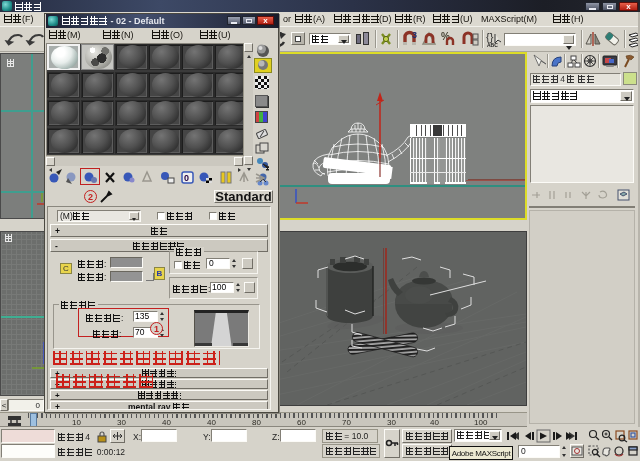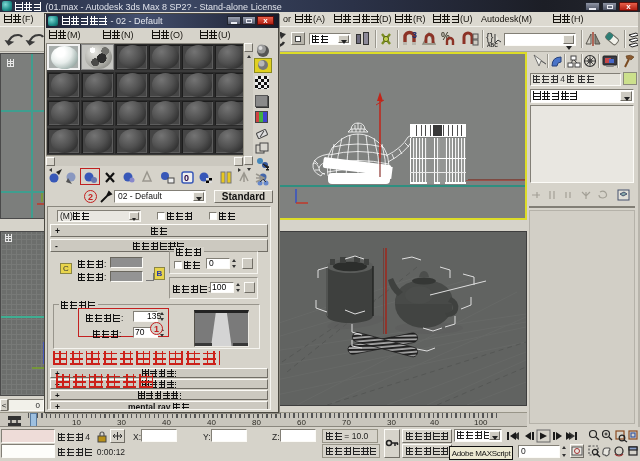--- a/index.html
+++ b/index.html
@@ -18,39 +18,39 @@
 .su{top:1px;border-bottom:3.5px solid #333}
 .sd{bottom:1px;border-top:3.5px solid #333}
 .sep{width:1px;background:#9a978e;box-shadow:1px 0 0 #f2f1ec}
 .slot{position:absolute;width:33px;height:26px;background:#454545;border:1px solid #2a2a2a;box-shadow:inset 1px 1px 0 #1d1d1d,inset -1px -1px 0 #5d5d5d}
 .slot:after{content:"";position:absolute;left:3px;top:0px;width:27px;height:24px;border-radius:50%;background:radial-gradient(circle at 35% 28%,#747474,#505050 48%,#282828 88%)}
 </style></head>
 <body>
 
 <div class="ab" style="left:0;top:0;width:640px;height:12px;background:linear-gradient(90deg,#272e43 0%,#3d4966 25%,#2b3248 55%,#1c1e26 85%,#23252c 100%)">
   <div class="ab" style="left:2px;top:1px;width:10px;height:10px;background:radial-gradient(circle at 35% 35%,#7fd8d4,#1e8d8a 60%,#0c5351);border-radius:2px"></div>
-  <div class="ab" style="left:15px;top:2px;font-size:9px;color:#fff;font-weight:bold;white-space:nowrap"><i class="zh" style="width:28px"></i>&nbsp;<span style="font-weight:normal;color:#dfe2ea">(01.max - Autodesk 3ds Max 8 SP2? - Stand-alone License</span></div>
+  <div class="ab" style="left:15px;top:2px;font-size:9px;color:#fff;font-weight:bold;white-space:nowrap"><i class="zh" style="width:28px"></i>&nbsp;</div>
   <div class="ab" style="left:585px;top:2px;width:15px;height:9px;background:linear-gradient(#8f95a5,#4c5264);border:1px solid #20242e;border-radius:1px">
       <div class="ab" style="left:3px;top:5px;width:7px;height:2px;background:#e8eaf2"></div>
     </div>
   <div class="ab" style="left:602px;top:2px;width:15px;height:9px;background:linear-gradient(#8f95a5,#4c5264);border:1px solid #20242e;border-radius:1px">
       <div class="ab" style="left:4px;top:2px;width:6px;height:4px;border:1px solid #e8eaf2"></div>
     </div>
   <div class="ab" style="left:619px;top:2px;width:19px;height:9px;background:linear-gradient(#e8604a,#b01e12);border:1px solid #5e0d08;border-radius:1px;color:#fff;font-size:8px;font-weight:bold;text-align:center;line-height:8px">x</div>
 </div>
 
 <div class="ab" style="left:0;top:12px;width:640px;height:14px;background:#dcd9d0;font-size:9px;color:#15120d;line-height:14px;white-space:nowrap">
   <span style="margin-left:4px"><i class="zh" style="width:18px"></i>(F)</span>
   <span style="margin-left:8px"><i class="zh" style="width:9px"></i></span>
   <span class="ab" style="left:283px">or</span>
   <span class="ab" style="left:295px"><i class="zh" style="width:18px"></i>(A)</span>
   <span class="ab" style="left:334px"><i class="zh" style="width:45px"></i>(D)</span>
   <span class="ab" style="left:395px"><i class="zh" style="width:18px"></i>(R)</span>
   <span class="ab" style="left:433px"><i class="zh" style="width:27px"></i>(U)</span>
-  <span class="ab" style="left:481px">Autodesk(M)</span>
+  <span class="ab" style="left:481px">MAXScript(M)</span>
   <span class="ab" style="left:553px"><i class="zh" style="width:18px"></i>(H)</span>
 </div>
 
 <div class="ab" style="left:0;top:26px;width:640px;height:26px;background:#d6d3ca;border-top:1px solid #f2f1ec;border-bottom:1px solid #a9a69d">
 
   <svg class="ab" style="left:4px;top:3px" width="40" height="19" viewBox="0 0 40 19">
     <path d="M4 14 Q6 5 14 5 Q17 5 18 7" fill="none" stroke="#3a3a3a" stroke-width="2.2"></path>
       <path d="M3 8 L3 15 L10 15 Z" fill="#3a3a3a" transform="rotate(-35 5 13)"></path>
     <path d="M25 14 Q27 5 35 5 Q38 5 39 7" fill="none" stroke="#3a3a3a" stroke-width="2.2"></path>
       <path d="M24 8 L24 15 L31 15 Z" fill="#3a3a3a" transform="rotate(-35 26 13)"></path>
@@ -465,21 +465,21 @@
       <rect x="41" y="2" width="8" height="8"></rect>
         <rect x="41" y="2" width="8" height="3" fill="#8aa0c8"></rect>
     </g>
   </svg>
 </div>
 
 <div class="ab" style="left:44px;top:13px;width:235px;height:400px;background:#d6d3ca;border:1px solid #4a4840;box-shadow:1px 1px 0 #8a877e;z-index:50">
 
   <div class="ab" style="left:1px;top:0;width:233px;height:14px;background:linear-gradient(90deg,#1c2133 0%,#434f6e 40%,#2c3349 75%,#181b28 100%)">
     <div class="ab" style="left:2px;top:2px;width:10px;height:10px;background:radial-gradient(circle at 35% 35%,#7fd8d4,#1e8d8a 60%,#0c5351);border-radius:2px"></div>
-    <div class="ab" style="left:16px;top:2px;font-size:9px;color:#fff;font-weight:normal;white-space:nowrap"><i class="zh" style="width:46px"></i> <span style="color:#e4e7ee">- 02 - Default</span></div>
+    <div class="ab" style="left:16px;top:2px;font-size:9px;color:#fff;font-weight:bold;white-space:nowrap"><i class="zh" style="width:46px"></i> <span style="color:#e4e7ee">- 02 - Default</span></div>
     <div class="ab" style="left:181px;top:2px;width:14px;height:9px;background:linear-gradient(#9aa0b0,#555b6d);border:1px solid #20242e">
         <div class="ab" style="left:3px;top:5px;width:6px;height:2px;background:#e8eaf2"></div>
       </div>
     <div class="ab" style="left:196px;top:2px;width:14px;height:9px;background:linear-gradient(#9aa0b0,#555b6d);border:1px solid #20242e">
         <div class="ab" style="left:3px;top:2px;width:6px;height:4px;border:1px solid #e8eaf2"></div>
       </div>
     <div class="ab" style="left:211px;top:2px;width:17px;height:9px;background:linear-gradient(#e8604a,#b01e12);border:1px solid #5e0d08;color:#fff;font-size:8px;font-weight:bold;text-align:center;line-height:8px">x</div>
   </div>
 
   <div class="ab" style="left:1px;top:14px;width:233px;height:14px;font-size:9px;color:#15120d;line-height:14px">
@@ -593,24 +593,21 @@
       </g>
     </svg>
     <div class="ab" style="left:34px;top:0;width:20px;height:17px;border:1px solid #c02020"></div>
   </div>
 
   <div class="ab" style="left:1px;top:174px;width:233px;height:17px">
     <div class="ab" style="left:38px;top:2px;width:13px;height:13px;border:1.5px solid #c42020;border-radius:50%;color:#c42020;font-size:9px;font-weight:bold;text-align:center;line-height:12px">2</div>
     <svg class="ab" style="left:53px;top:2px" width="14" height="14" viewBox="0 0 14 14">
         <path d="M2 12 L8 6 M8 6 L10 2 L12 4 L8 6" stroke="#111" stroke-width="1.8" fill="#111"></path>
       </svg>
-    <div class="ab sunk" style="left:68px;top:2px;width:92px;height:13px;font-size:8.5px;line-height:11px;color:#111"><span style="margin-left:3px">02 - Default</span>
-      <div class="ab rais" style="right:1px;top:1px;width:11px;height:9px;background:#cdcac1"><span class="tri" style="border-left:3px solid transparent;border-right:3px solid transparent;border-top:4px solid #222;margin:2px 0 0 2px"></span></div>
-    </div>
-    <div class="ab rais" style="left:168px;top:2px;width:59px;height:13px;font-size:10px;text-align:center;line-height:11px;color:#111;font-weight:bold">Standard</div>
+    <div class="ab rais" style="left:168px;top:2px;width:59px;height:13px;font-size:13px;text-align:center;line-height:11px;color:#111;font-weight:bold">Standard</div>
   </div>
 
   <div class="ab" style="left:2px;top:192px;width:224px;height:204px;border:1px solid;border-color:#8a877e #f5f4ef #f5f4ef #8a877e;background:#d6d3ca;overflow:hidden">
 
     <div class="ab sunk" style="left:9px;top:3px;width:84px;height:12px;background:#e9e7e1;font-size:8.5px;line-height:10px;color:#111"><span style="margin-left:2px">(M)</span><i class="zh" style="width:17px"></i>
       <div class="ab rais" style="right:1px;top:1px;width:10px;height:8px;background:#cdcac1"><span class="tri" style="border-left:2.5px solid transparent;border-right:2.5px solid transparent;border-top:3.5px solid #222;margin:2px 0 0 2px"></span></div>
     </div>
     <div class="ab" style="left:109px;top:4px;font-size:8.5px;color:#111;white-space:nowrap"><span class="sunk" style="display:inline-block;width:8px;height:8px;vertical-align:-1px"></span> <i class="zh" style="width:26px"></i></div>
     <div class="ab" style="left:161px;top:4px;font-size:8.5px;color:#111;white-space:nowrap"><span class="sunk" style="display:inline-block;width:8px;height:8px;vertical-align:-1px"></span> <i class="zh" style="width:17px"></i></div>
 
@@ -644,21 +641,21 @@
           <span class="su"></span>
           <span class="sd"></span>
         </div>
       <div class="ab rais" style="left:74px;top:4px;width:11px;height:11px;background:#ccc9c0"></div>
     </div>
 
     <div class="ab" style="left:5px;top:97px;width:207px;height:45px;border:1px solid;border-color:#98958c #f5f4ef #f5f4ef #98958c">
       <div class="ab" style="left:5px;top:-5px;background:#d6d3ca;font-size:8.5px;color:#111;padding:0 2px"><i class="zh" style="width:35px"></i></div>
       <div class="ab" style="left:24px;top:3px;width:91px;height:29px;border:1px solid #c42020"></div>
       <div class="ab" style="left:32px;top:8px;font-size:8.5px;color:#111"><i class="zh" style="width:35px"></i>:</div>
-      <div class="ab sunk" style="left:79px;top:6px;width:25px;height:11px;font-size:8.5px;line-height:9px"><span style="margin-left:13px">135</span></div>
+      <div class="ab sunk" style="left:79px;top:6px;width:25px;height:11px;font-size:8.5px;line-height:9px"><span style="margin-left:1px">135</span></div>
       <div class="spin" style="left:105px;top:6px;width:7px;height:11px">
           <span class="su"></span>
           <span class="sd"></span>
         </div>
       <div class="ab" style="left:39px;top:24px;font-size:8.5px;color:#111"><i class="zh" style="width:26px"></i>:</div>
       <div class="ab sunk" style="left:79px;top:22px;width:25px;height:11px;font-size:8.5px;line-height:9px"><span style="margin-left:1px">70</span></div>
       <div class="spin" style="left:105px;top:22px;width:7px;height:11px">
           <span class="su"></span>
           <span class="sd"></span>
         </div>

